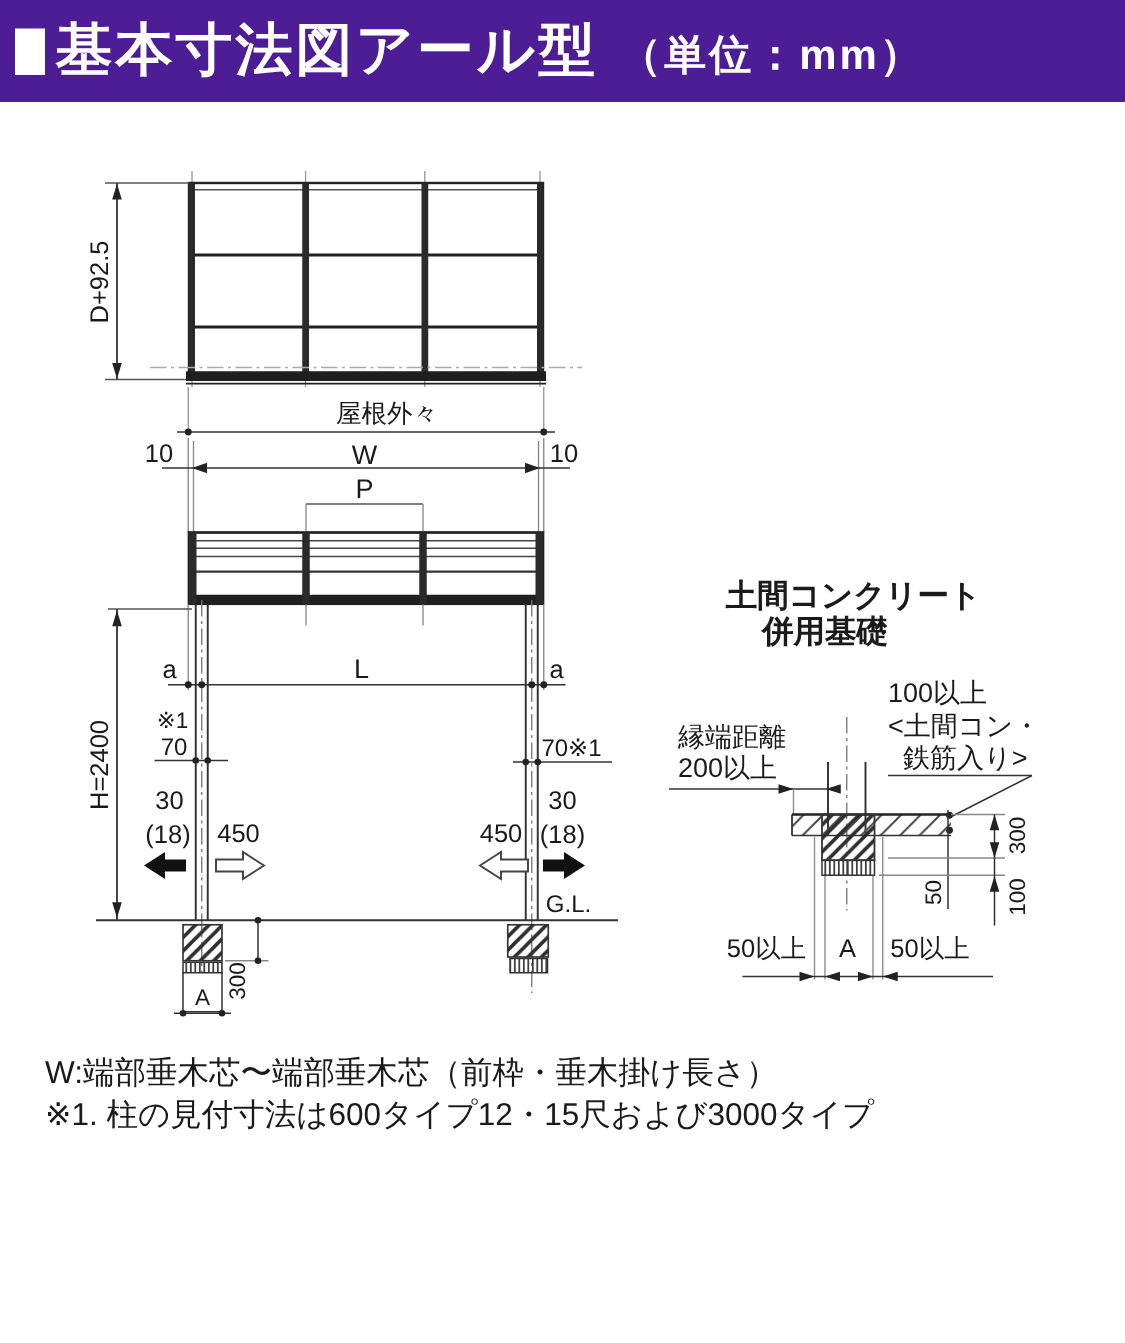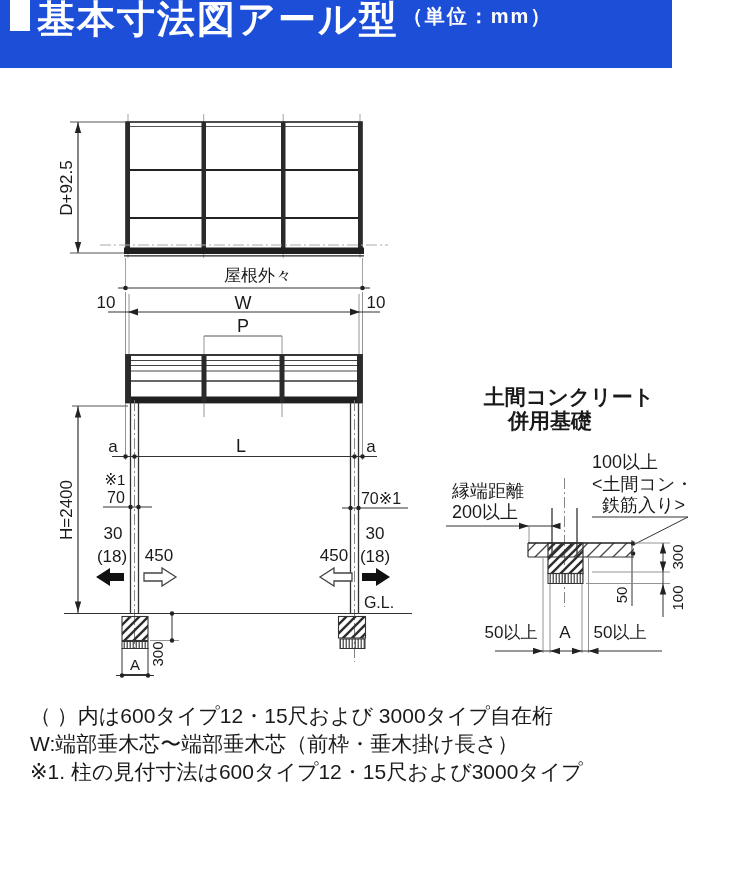--- a/index.html
+++ b/index.html
@@ -1,20 +1,20 @@
 <!DOCTYPE html>
 <html><head>
 <meta charset="utf-8">
 <style>
   html,body{margin:0;padding:0;background:#fff;}
   body{width:750px;height:895px;overflow:hidden;font-family:"Liberation Sans","DejaVu Sans",sans-serif;position:relative;}
-  .header{box-sizing:border-box;width:672px;height:68px;background:#1d4ed8;display:flex;align-items:flex-start;padding-left:10px;}
+  .header{box-sizing:border-box;width:750px;height:68px;background:#4c1d95;display:flex;align-items:center;padding-left:10px;}
   .header .sq{width:20px;height:31px;background:#fff;margin-right:7px;flex:0 0 auto;}
   .header .title{color:#fff;font-size:38px;font-weight:bold;letter-spacing:2px;line-height:1;}
-  .header .unit{color:#fff;font-size:20px;font-weight:bold;margin-left:4px;letter-spacing:2px;line-height:1;padding-top:6px;}
+  .header .unit{color:#fff;font-size:28px;font-weight:bold;margin-left:14px;letter-spacing:2px;line-height:1;padding-top:6px;}
   svg{display:block;}
   svg text{fill:#1a1a1a;font-family:"Liberation Sans","DejaVu Sans",sans-serif;}
   .dimtxt{font-size:17px;}
   .dimtxt-s{font-size:15px;}
   .dimtxt-m{font-size:16px;}
   .lbl18{font-size:18px;}
   .dtitle{font-size:21px;font-weight:bold;}
   .notes{padding:12px 0 0 30px;color:#111;}
   .notes .nline{font-size:21px;line-height:28px;white-space:pre;color:#1a1a1a;}
   .notes .indent{padding-left:34px;}
@@ -265,16 +265,15 @@
     <line x1="663" y1="543" x2="663" y2="617" stroke="#333" stroke-width="1"></line>
     <polygon points="663,543 659.8,553.5 666.2,553.5" fill="#222"></polygon>
     <polygon points="663,572 659.8,561.5 666.2,561.5" fill="#222"></polygon>
     <polygon points="663,584 659.8,594.5 666.2,594.5" fill="#222"></polygon>
     <text class="dimtxt-s" text-anchor="middle" transform="rotate(-90 678 557)" x="678" y="562">300</text>
     <text class="dimtxt-s" text-anchor="middle" transform="rotate(-90 678 598)" x="678" y="603">100</text>
   </g>
 </svg>
 
 <div class="notes">
-  <div class="nline">（ ）内は600タイプ12・15尺および 3000タイプ自在桁</div>
   <div class="nline">W:端部垂木芯〜端部垂木芯（前枠・垂木掛け長さ）</div>
   <div class="nline">※1. 柱の見付寸法は600タイプ12・15尺および3000タイプ</div>
 </div>
 
 </body></html>

